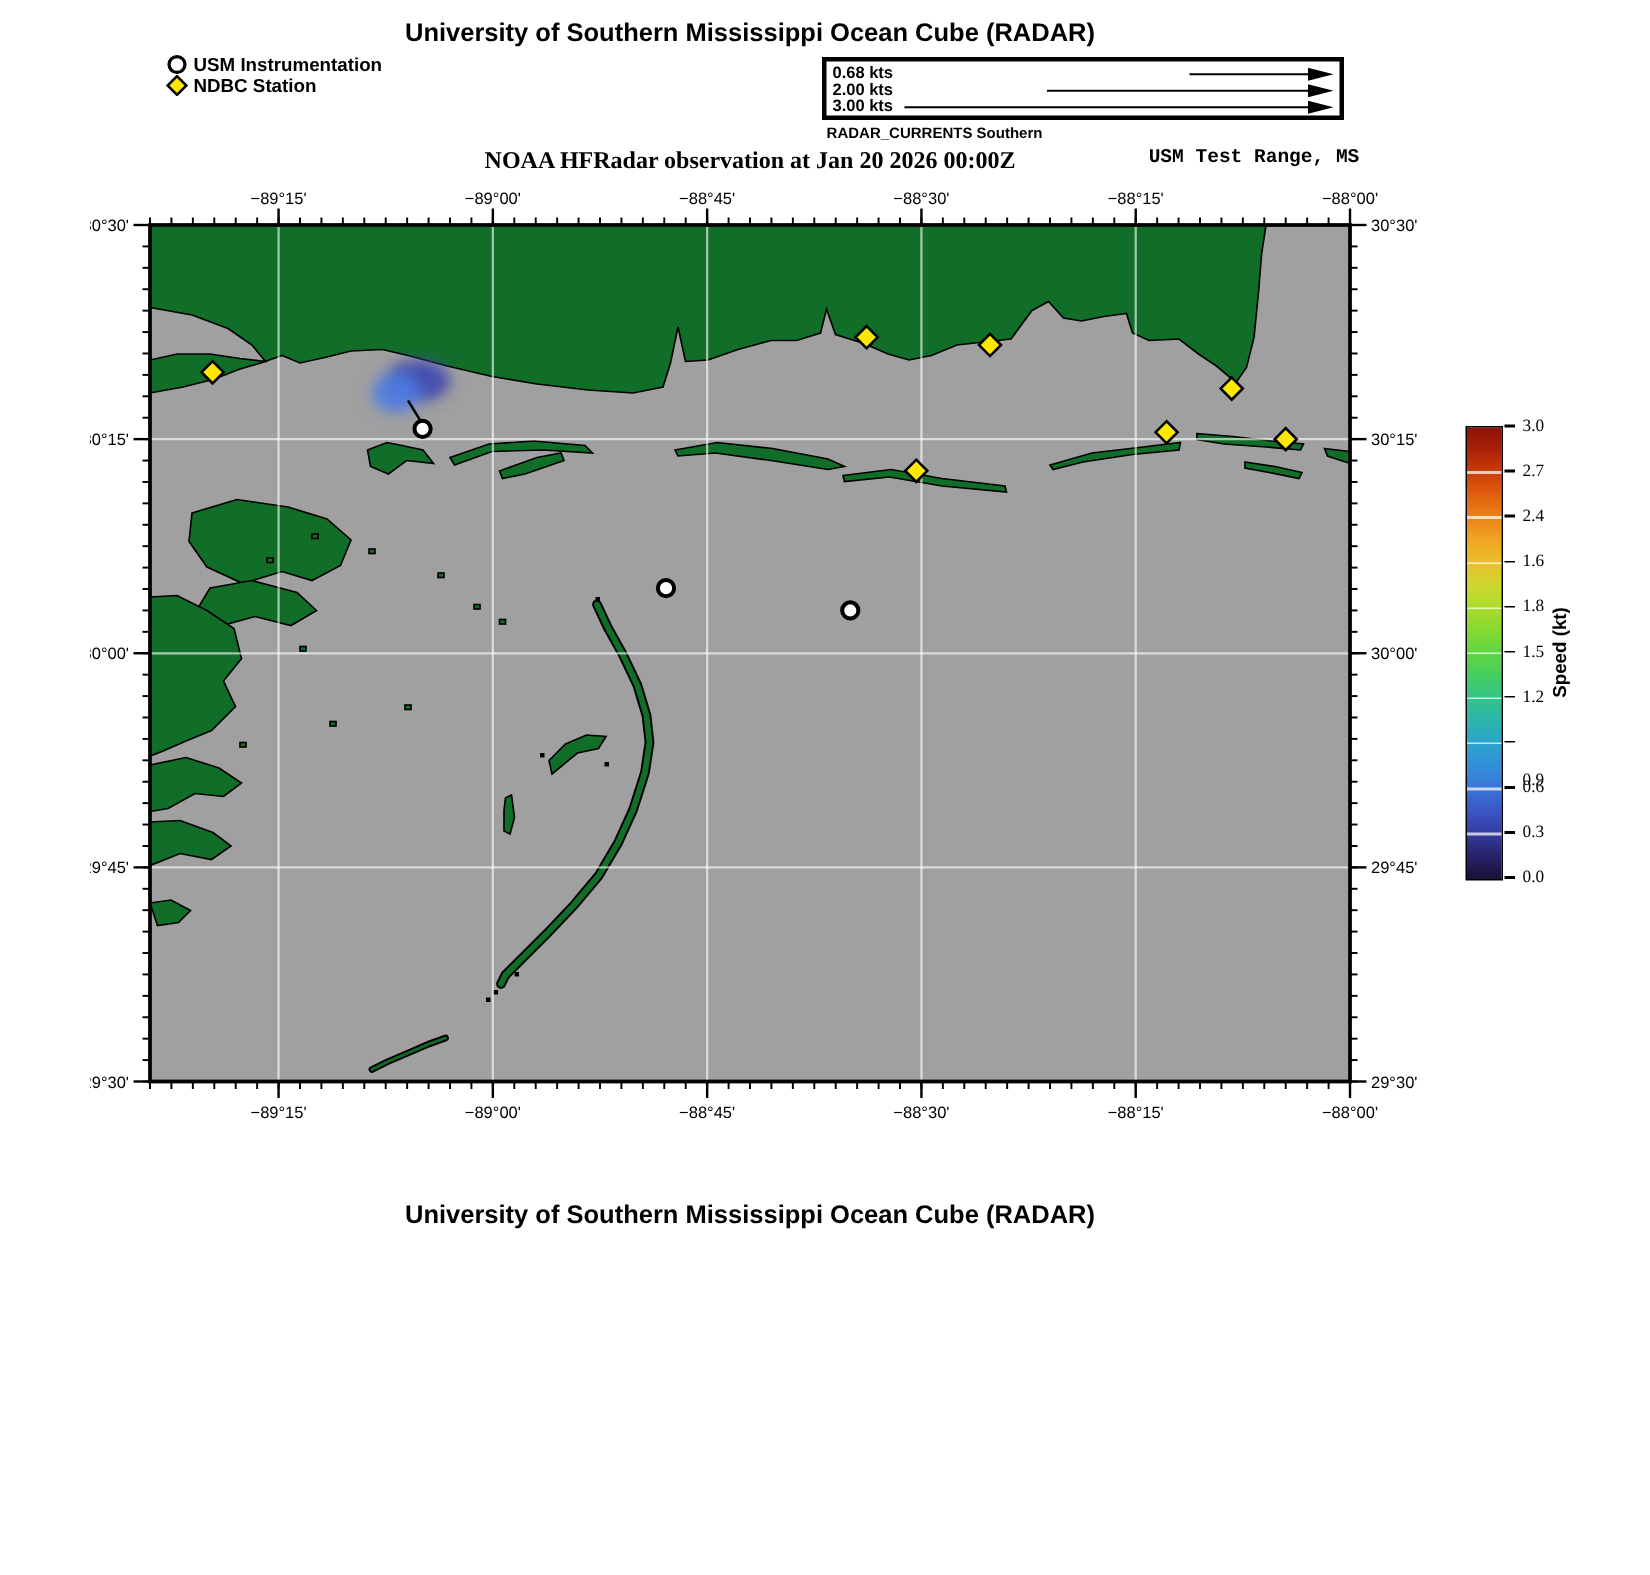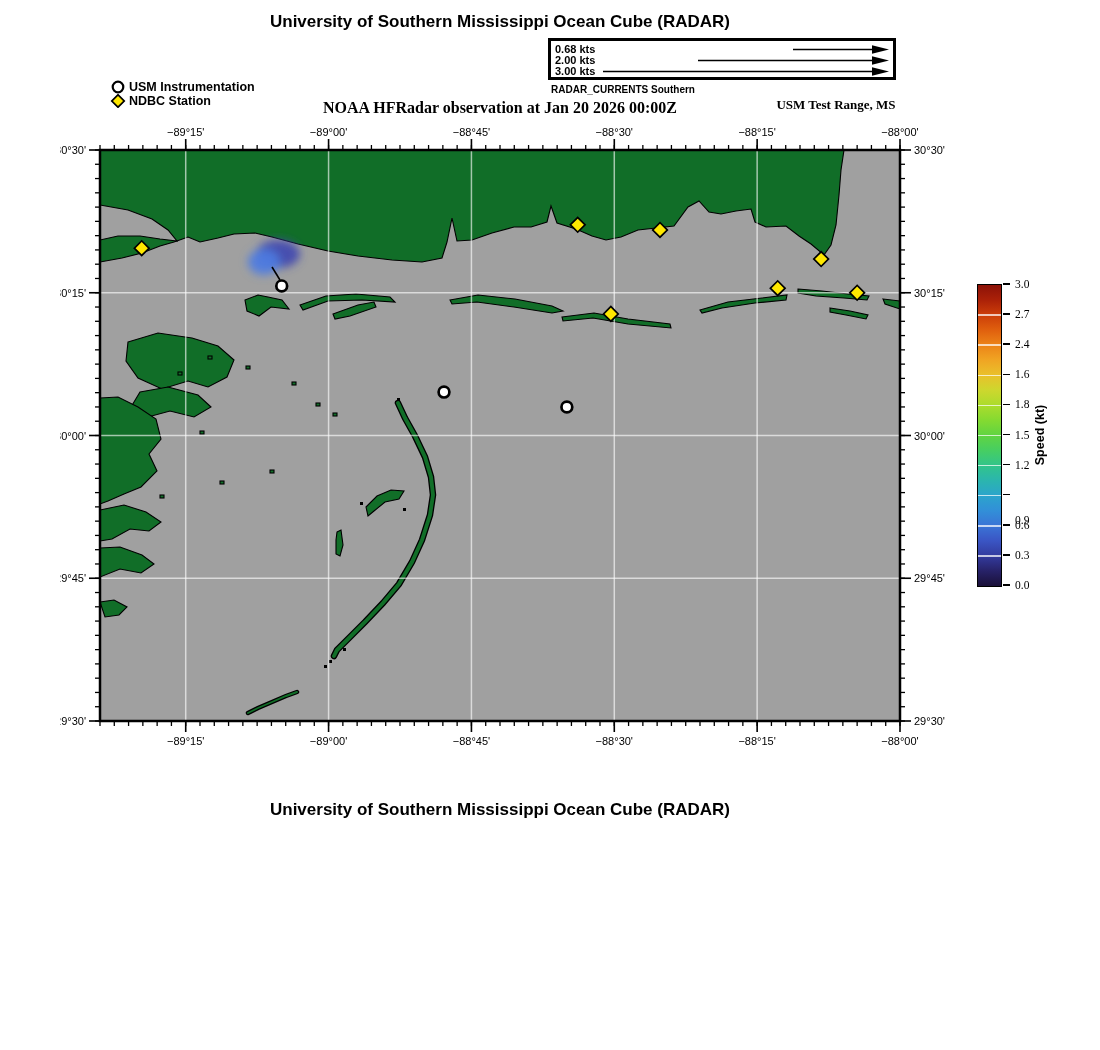--- a/index.html
+++ b/index.html
@@ -3,33 +3,33 @@
 <meta charset="utf-8">
 <style>
   html,body{margin:0;padding:0;background:#ffffff;}
   body{width:1100px;height:1050px;position:relative;overflow:hidden;
        font-family:"Liberation Sans",sans-serif;color:#000;}
   .abs{position:absolute;}
   .title-top{left:100px;top:12px;width:800px;text-align:center;
              font-size:17px;font-weight:bold;}
   .title-bottom{left:100px;top:800px;width:800px;text-align:center;
              font-size:17px;font-weight:bold;}
-  .legend{left:110px;top:36px;margin-top:44px;}
+  .legend{left:110px;top:36px;}
   .legend-row{display:flex;align-items:center;height:14px;}
   .legend-row svg{margin-right:3px;}
   .legend-label{font-size:12.5px;font-weight:bold;white-space:nowrap;}
   .vecbox{left:548px;top:38px;width:342px;height:36px;border:3px solid #000;}
   .vecrow{position:absolute;left:4px;font-size:11px;font-weight:bold;line-height:11px;white-space:nowrap;}
   .vec-arrows{position:absolute;left:0;top:0;}
   .veccaption{left:548px;top:84px;width:150px;text-align:center;
               font-size:10px;font-weight:bold;}
   .subtitle{left:100px;top:99px;width:800px;text-align:center;
             font-family:"Liberation Serif",serif;font-size:16px;font-weight:bold;}
   .range-label{left:736px;top:97px;width:200px;text-align:center;
-            font-family:Liberation Serif, serif;font-size:13px;font-weight:bold;}
+            font-family:Liberation Mono, monospace;font-size:13px;font-weight:bold;}
   .map-svg{left:60px;top:122px;}
   .cbar{left:977px;top:284px;width:23px;height:301px;border:1.5px solid #000;}
   .cbar-line{position:absolute;left:0;width:100%;height:1.5px;
              background:rgba(255,255,255,0.72);}
   .cbar-tick{position:absolute;width:7px;height:1.5px;background:#000;}
   .cbar-num{position:absolute;font-size:11.5px;line-height:14px;font-family:Liberation Serif, serif;}
   .cbar-title-wrap{left:1030px;top:284px;width:20px;height:301px;
       display:flex;align-items:center;justify-content:center;}
   .cbar-title-wrap span{transform:rotate(-90deg);white-space:nowrap;
       font-size:12.5px;font-weight:bold;}

